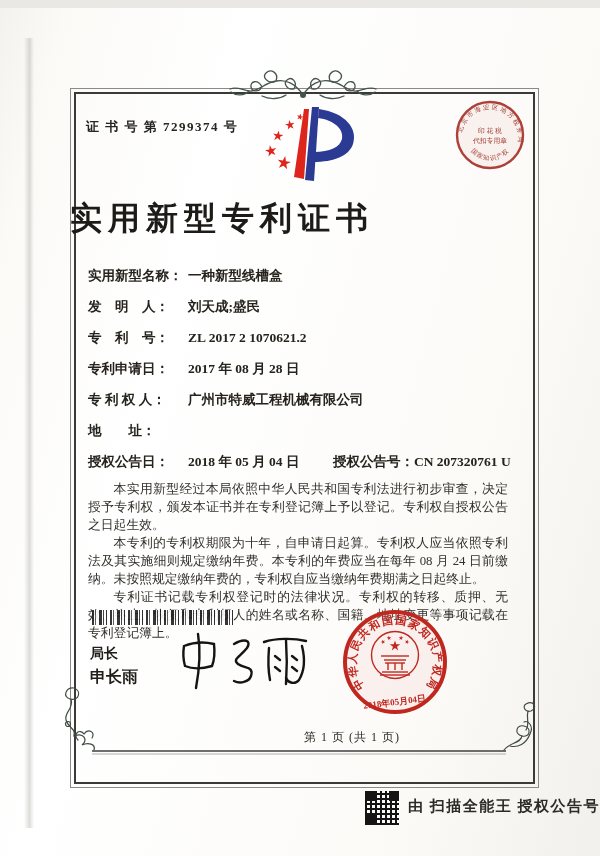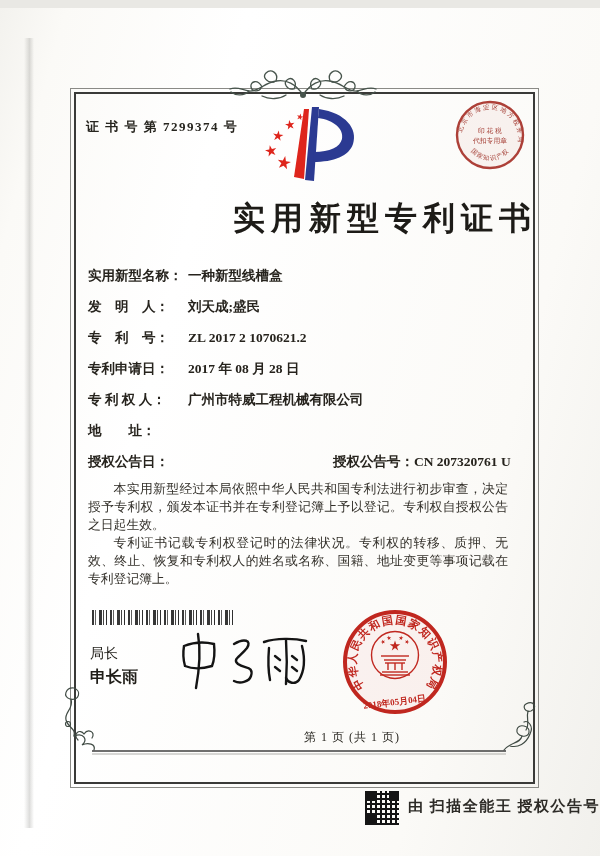--- a/index.html
+++ b/index.html
@@ -5,36 +5,36 @@
   html,body{margin:0;padding:0;}
   body{background:#e9e8e4;font-family:"Liberation Serif","DejaVu Serif",serif;}
   .page{position:relative;width:600px;height:856px;margin:8px auto;overflow:hidden;
         background:linear-gradient(105deg,#f3f2ee 0%,#fbfaf7 8%,#ffffff 30%,#fbfaf7 75%,#f1f0ec 100%);}
   .page-shade-left{position:absolute;left:24px;top:30px;width:10px;height:790px;
         background:linear-gradient(90deg,rgba(120,120,115,0) 0,rgba(120,120,115,.25) 55%,rgba(120,120,115,0) 100%);}
   .frame{position:absolute;left:70px;top:80px;width:467px;height:698px;border:1px solid #8a8a86;}
   .frame-inner{position:absolute;inset:3px;border:2px solid #3a3a38;}
   .abs{position:absolute;}
   .cert-no{left:86px;top:110px;font-size:13px;font-weight:600;letter-spacing:1.5px;color:#27251f;}
-  .title{left:70px;top:189px;width:467px;text-align:right;font-size:32px;font-weight:700;
+  .title{left:70px;top:189px;width:467px;text-align:left;font-size:32px;font-weight:700;
          letter-spacing:6px;color:#1d1b17;}
   .fields{left:88px;top:257px;width:425px;color:#26231d;}
   .frow{display:flex;align-items:flex-start;margin-bottom:10px;line-height:21px;
         font-size:13.5px;font-weight:600;position:relative;}
   .flabel{flex:0 0 100px;white-space:nowrap;}
   .fvalue{max-width:332px;}
   .grant-no-pair{position:absolute;left:245px;top:0;display:flex;}
   .body-text{left:88px;top:472px;width:420px;font-size:12.8px;line-height:18px;
              color:#33302a;text-align:justify;}
   .body-text p{margin:0;text-indent:2em;}
   .barcode{left:92px;top:602px;width:142px;height:15px;opacity:.88;
      background:repeating-linear-gradient(90deg,#1b1b1b 0 2px,#fff 2px 3px,#4a4a4a 3px 4px,
        #fff 4px 7px,#1b1b1b 7px 10px,#fff 10px 11px,#2c2c2c 11px 12px,#fff 12px 14px,
        #141414 14px 15px,#fff 15px 18px);}
-  .issuer-title{left:90px;top:637px;font-size:14px;font-weight:400;color:#201e19;}
+  .issuer-title{left:90px;top:637px;font-size:14px;font-weight:700;color:#201e19;}
   .issuer-name{left:90px;top:659px;font-size:16px;font-weight:700;color:#201e19;}
   .page-num{left:160px;top:721px;width:240px;text-align:right;font-size:12px;
             letter-spacing:1px;color:#2b2923;}
   .qr{left:365px;top:783px;width:34px;height:34px;
       background:
         linear-gradient(#151515,#151515) 0 0/10px 10px no-repeat,
         linear-gradient(#151515,#151515) 100% 0/10px 10px no-repeat,
         linear-gradient(#151515,#151515) 0 100%/10px 10px no-repeat,
         repeating-linear-gradient(0deg,#151515 0 2px,rgba(0,0,0,0) 2px 5px),
         repeating-linear-gradient(90deg,#151515 0 2px,rgba(0,0,0,0) 2px 5px);}
@@ -130,29 +130,31 @@
     </div>
     <div class="frow">
       <span class="flabel">专 利 权 人：</span>
       <span class="fvalue">广州市特威工程机械有限公司</span>
     </div>
     <div class="frow">
       <span class="flabel">地　　址：</span>
     </div>
     <div class="frow">
       <span class="flabel">授权公告日：</span>
+      <span class="fvalue">2018 年 05 月 04 日</span>
       <span class="grant-no-pair">
         <span class="flabel" style="flex-basis:auto;">授权公告号：</span>
         <span class="fvalue">CN 207320761 U</span>
       </span>
     </div>
   </div>
 
   <div class="abs body-text">
     <p>本实用新型经过本局依照中华人民共和国专利法进行初步审查，决定授予专利权，颁发本证书并在专利登记簿上予以登记。专利权自授权公告之日起生效。</p>
+    <p>本专利的专利权期限为十年，自申请日起算。专利权人应当依照专利法及其实施细则规定缴纳年费。本专利的年费应当在每年 08 月 24 日前缴纳。未按照规定缴纳年费的，专利权自应当缴纳年费期满之日起终止。</p>
     <p>专利证书记载专利权登记时的法律状况。专利权的转移、质押、无效、终止、恢复和专利权人的姓名或名称、国籍、地址变更等事项记载在专利登记簿上。</p>
   </div>
 
   <div class="abs barcode"></div>
 
   <div class="abs issuer-title">局长</div>
   <div class="abs issuer-name">申长雨</div>
 
   <svg class="abs" style="left:168px;top:618px;" width="145" height="68" viewBox="0 0 145 68">
     <g fill="none" stroke="#141414" stroke-width="2.4" stroke-linecap="round">

